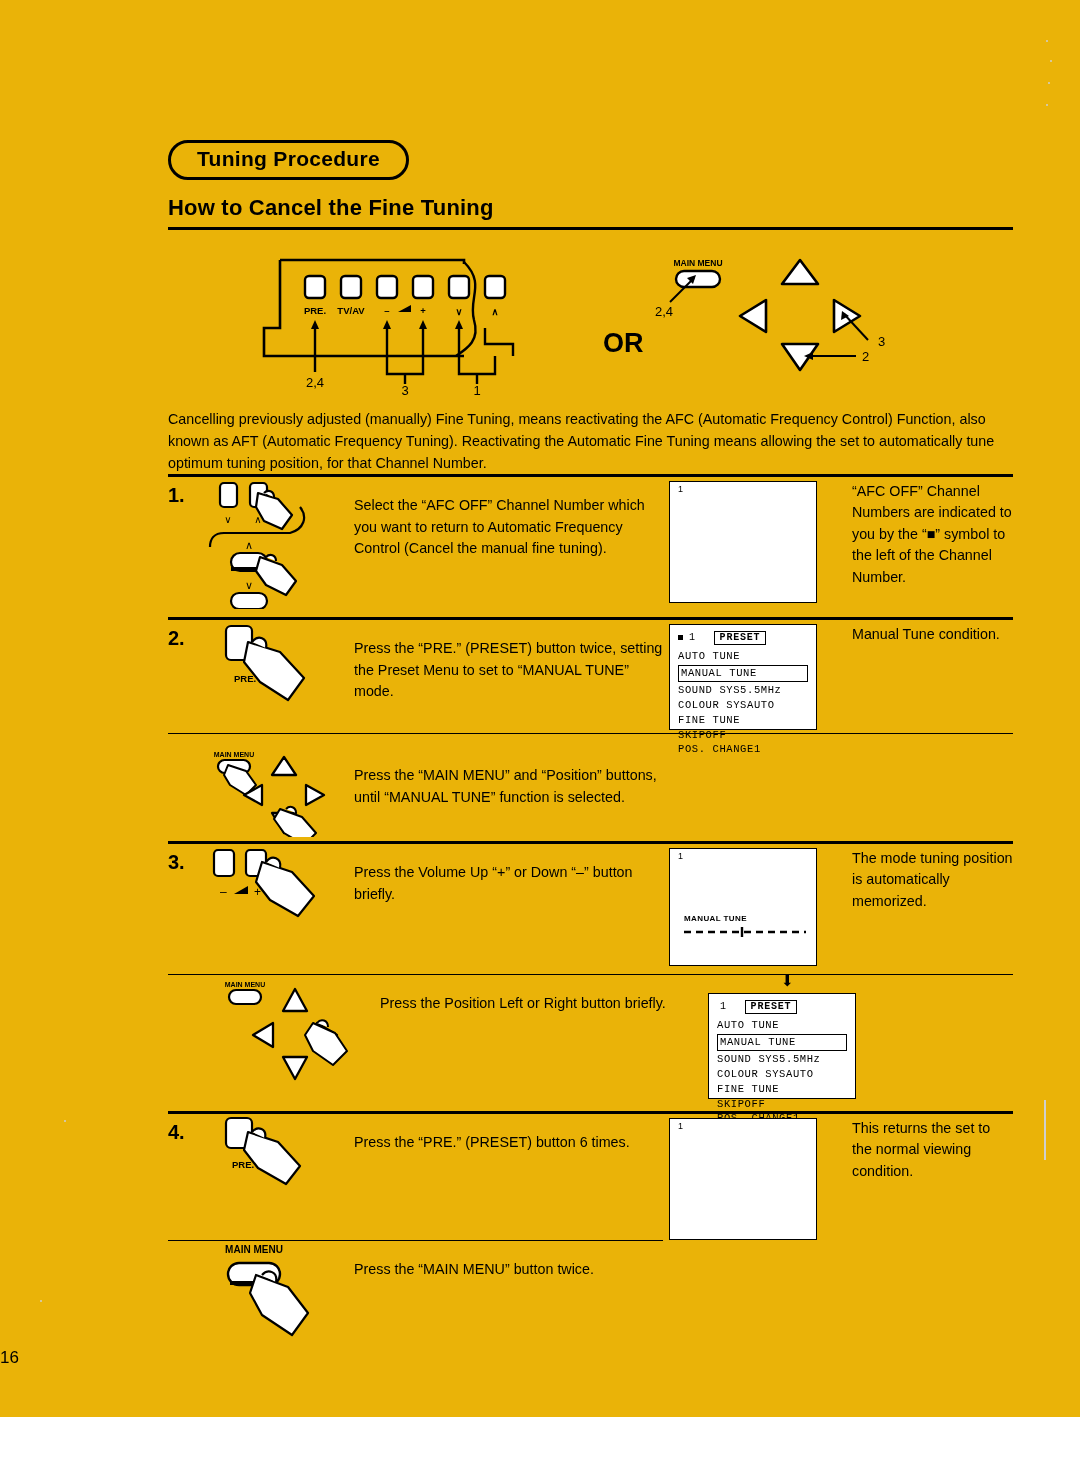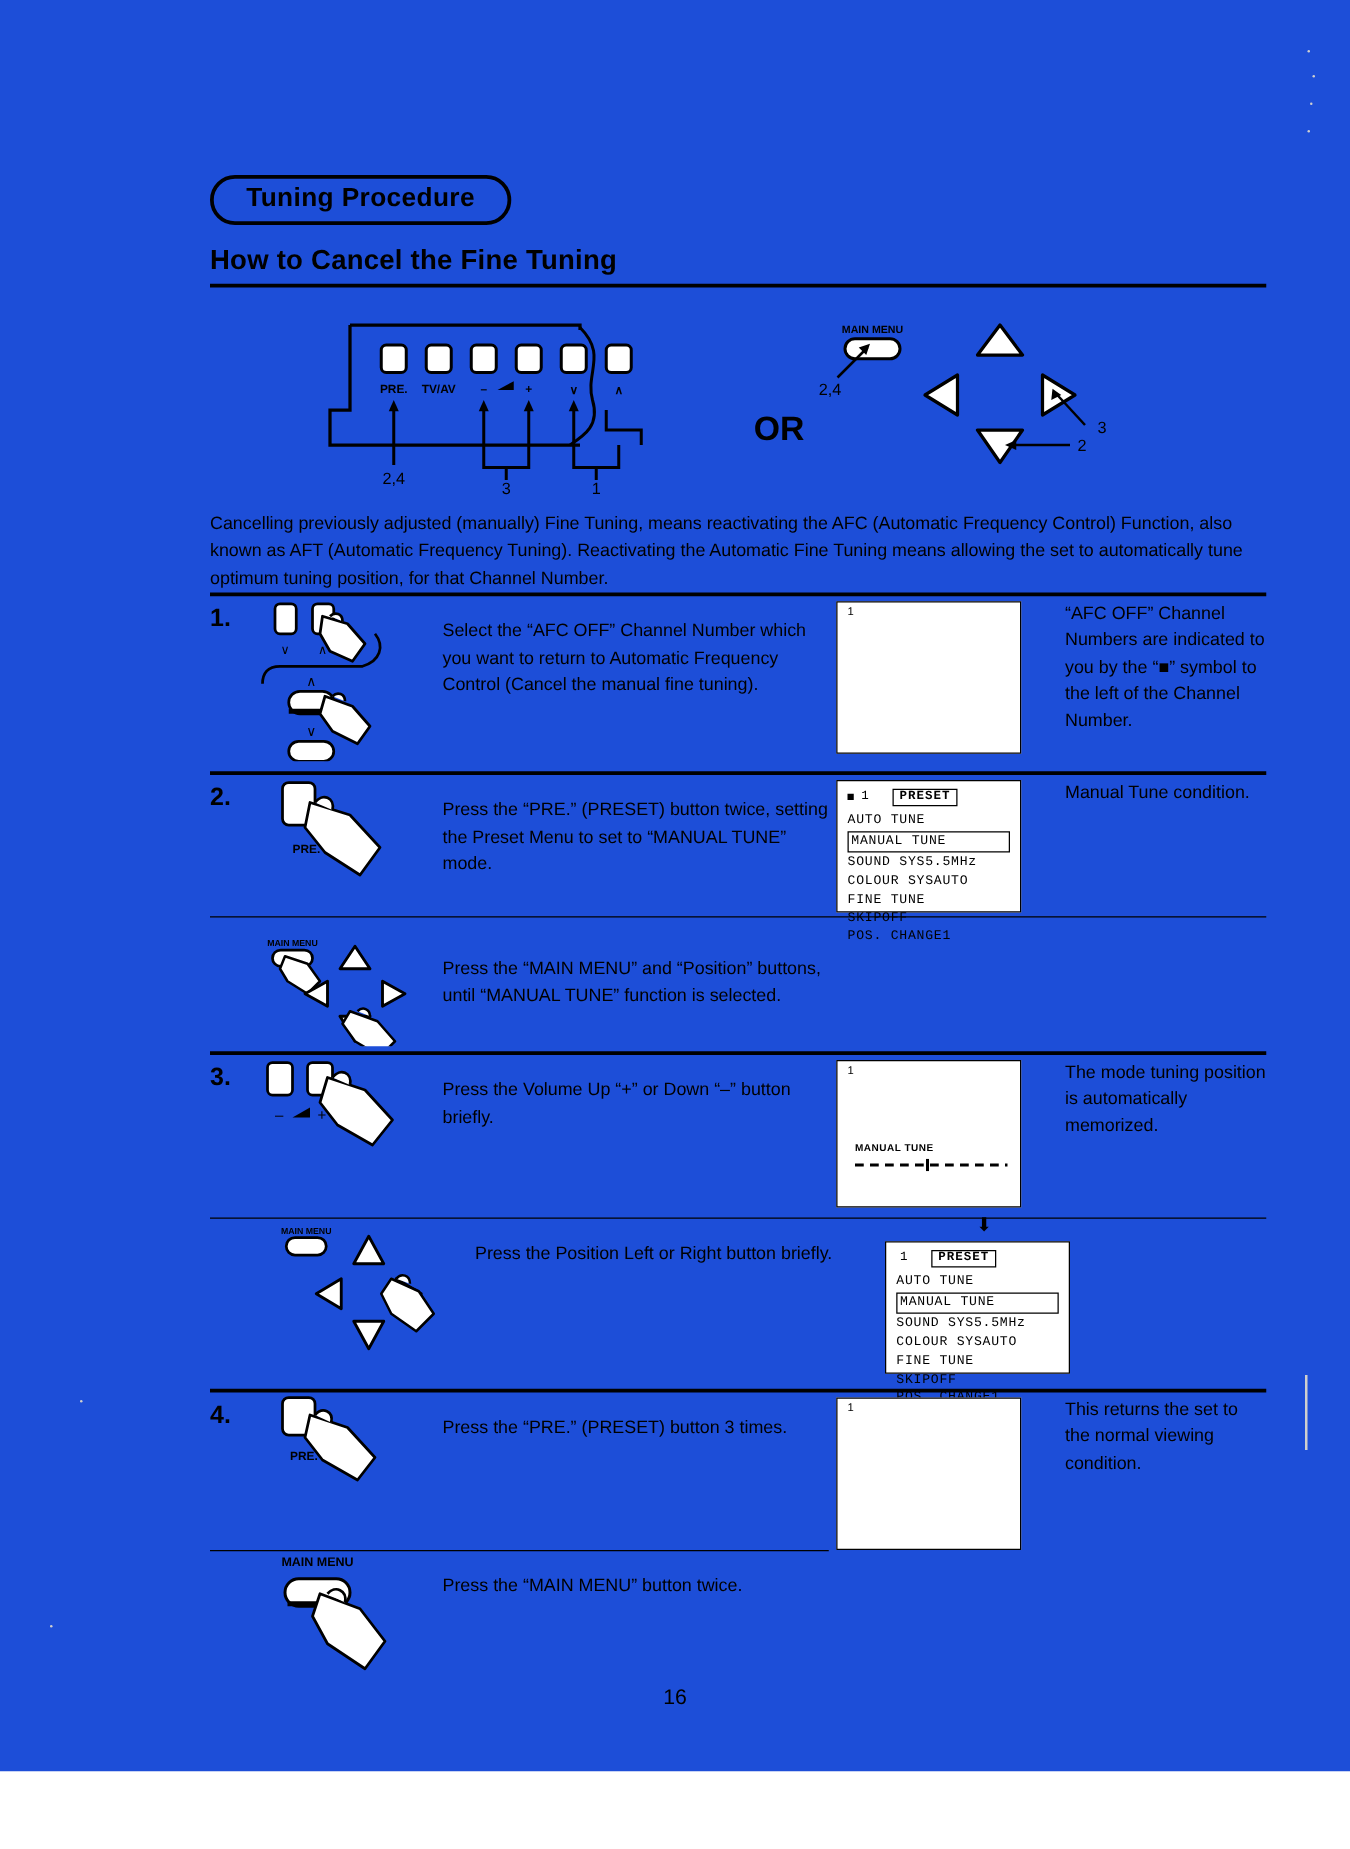--- a/index.html
+++ b/index.html
@@ -15,21 +15,21 @@
     font-family: "Liberation Sans", sans-serif;
     color: #000000;
     overflow: hidden;
   }
 
   .page {
     position: absolute;
     left: 0; top: 0;
     width: 1080px;
     height: 1417px;
-    background: #1d4ed8;
+    background: #eab308;
   }
 
   
   .header {
     position: absolute;
     left: 168px;
     top: 140px;
     width: 845px;
   }
   .badge {
@@ -196,21 +196,20 @@
     left: 73px;
     top: -2px;
     font-size: 15px;
     line-height: 1;
   }
 
   .pagenum {
     position: absolute;
     left: 0; right: 0;
     top: 1348px;
-    text-align: center;
     font-size: 17px;
   }
 
   .svgicon { display:block; }
 
   .specks span {
     position: absolute;
     background: #cfcfcf;
     width: 2px; height: 2px;
     border-radius: 50%;
@@ -554,21 +553,21 @@
           <g stroke="#000" stroke-width="2.2" fill="#fff">
             <rect x="22" y="4" width="26" height="30" rx="5"></rect>
           </g>
           <text x="28" y="54" font-size="9.5" font-weight="bold" fill="#000">PRE.</text>
           <g stroke="#000" stroke-width="2.2" fill="#fff" stroke-linejoin="round">
             <path d="M44 18 L74 28 L96 52 L82 70 L54 54 L40 36 Z"></path>
             <path d="M48 18 C54 11, 63 15, 61 24"></path>
           </g>
         </svg>
       </div>
-      <div class="c-text">Press the “PRE.” (PRESET) button 3 times.</div>
+      <div class="c-text">Press the “PRE.” (PRESET) button 6 times.</div>
       <div class="c-screen">
         <div class="tvbox" style="width:148px;height:122px;">
           <span class="tv-chan">1</span>
         </div>
       </div>
       <div class="c-note">This returns the set to the normal viewing condition.</div>
     </div>
 
     <div class="rowline-thin" style="width:495px;"></div>
     <div class="srow" style="min-height:110px;">

